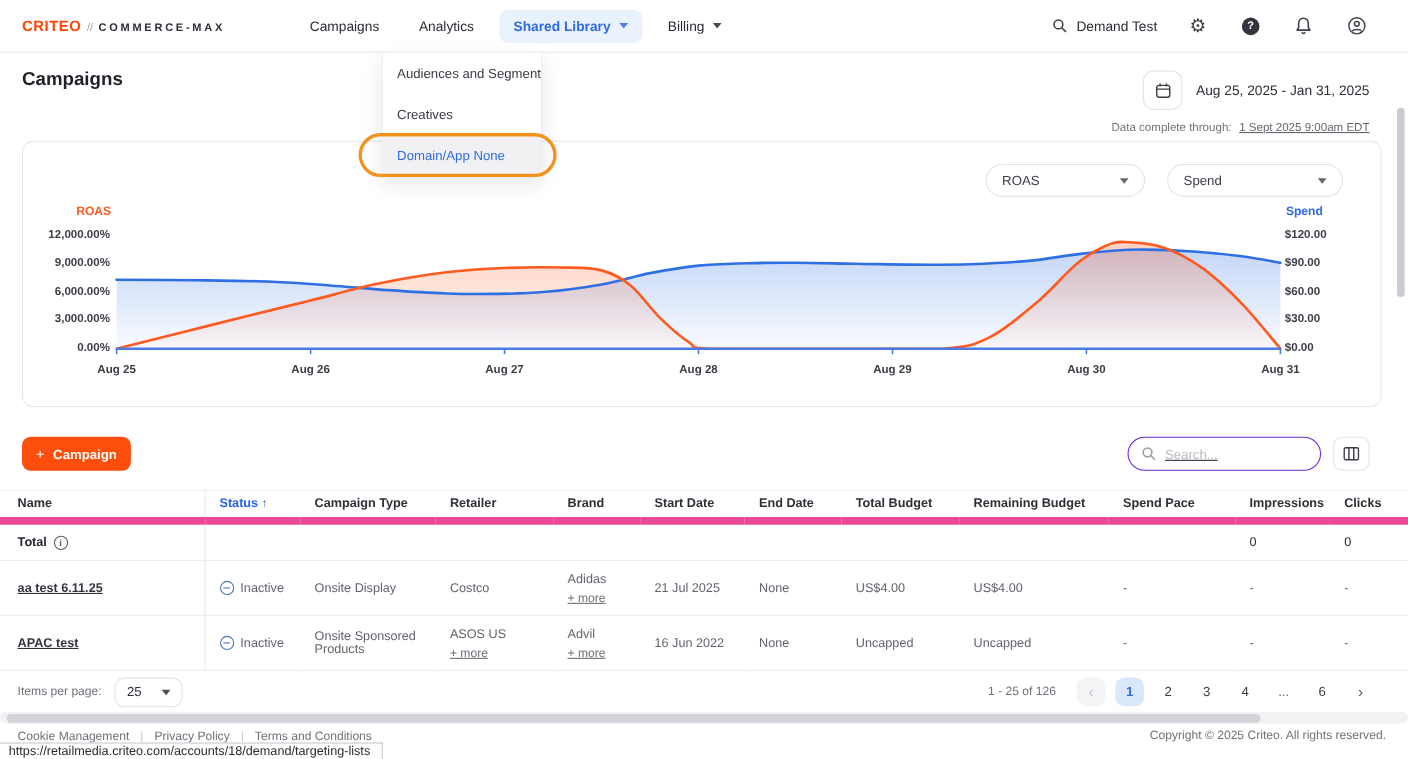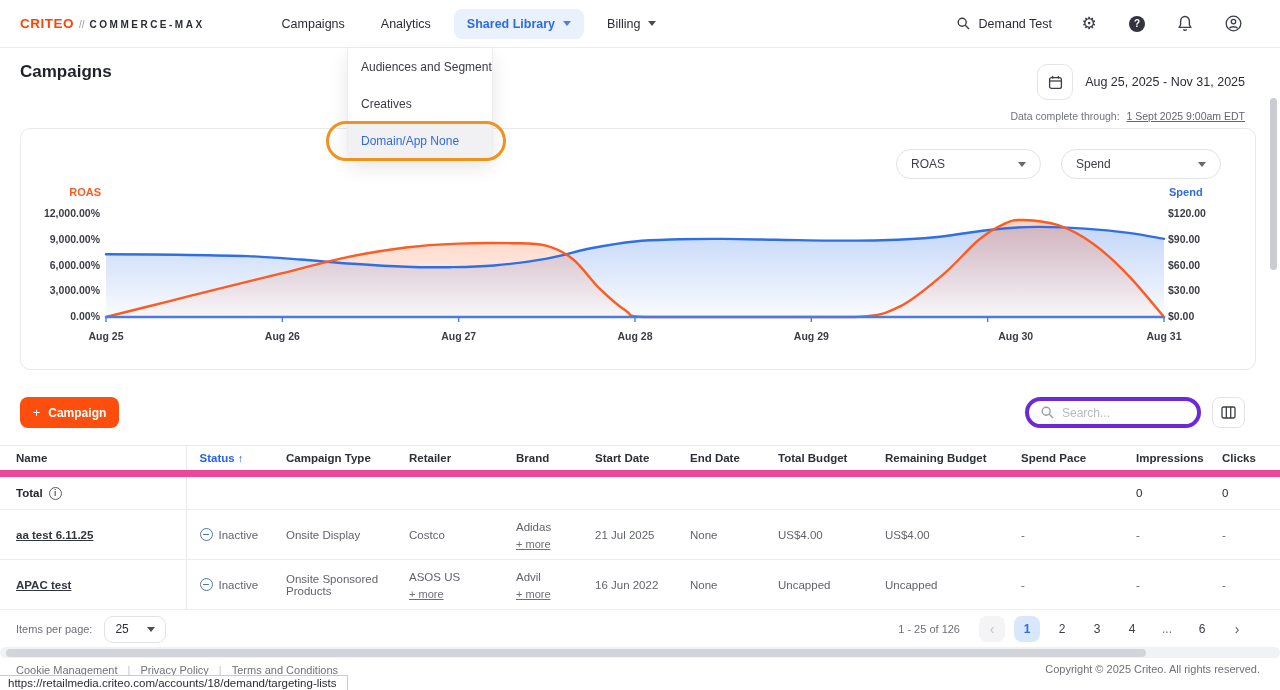--- a/index.html
+++ b/index.html
@@ -64,22 +64,22 @@
 
   
   .campaign-btn { position:absolute; left:20px; top:397px; width:99px; height:31px; border:none;
                   background:#fd4e0d; color:#fff; font-size:12px; font-weight:700; border-radius:8px;
                   display:flex; align-items:center; justify-content:center; gap:8px; cursor:pointer;
                   font-family:"Liberation Sans",sans-serif; }
   .campaign-btn .plus { font-size:13px; font-weight:400; }
   .filter-select { position:absolute; left:862px; top:397px; width:146px; height:31px; border:1px solid #e2e3e7;
                    border-radius:16px; background:#fff; display:flex; align-items:center; justify-content:space-between;
                    padding:0 14px; font-size:12px; color:#3c3e46; cursor:pointer; }
-  .search-box { position:absolute; left:1025px; top:397px; width:176px; height:31px; border:4px solid #6d28d9;
-                border-radius:16px; background:#fff; display:flex; align-items:center; gap:8px; padding:0 12px; }
+  .search-box { position:absolute; left:1025px; top:397px; width:176px; height:31px; border:1px solid #6d28d9;
+                border-radius:16px; background:#fff; display:flex; align-items:center; gap:8px; padding:0 12px;text-decoration:underline; }
   .search-box input { border:none; outline:none; width:120px; font-size:12px; color:#3c3e46;
                       font-family:"Liberation Sans",sans-serif; }
   .search-box input::placeholder { color:#b9bac1; }
   .columns-btn { position:absolute; left:1212px; top:397px; width:33px; height:31px; border:1px solid #e2e3e7;
                  border-radius:8px; background:#fff; display:flex; align-items:center; justify-content:center; cursor:pointer; }
 
   
   .table-wrap { position:absolute; left:0; top:445px; width:1280px; overflow:hidden; }
   table { border-collapse:collapse; table-layout:fixed; width:1290px; }
   th, td { text-align:left; vertical-align:middle; padding:0 0 0 13px; font-size:11.5px; }
@@ -200,21 +200,21 @@
   <div class="page-title">Campaigns</div>
   <div class="date-picker">
     <div class="date-btn">
       <svg width="15" height="15" viewBox="0 0 15 15">
           <rect x="1.6" y="2.6" width="11.8" height="10.8" rx="2" fill="none" stroke="#3c3e46" stroke-width="1.3"></rect>
           <line x1="1.6" y1="6" x2="13.4" y2="6" stroke="#3c3e46" stroke-width="1.3"></line>
           <line x1="4.6" y1="1" x2="4.6" y2="3.6" stroke="#3c3e46" stroke-width="1.3"></line>
           <line x1="10.4" y1="1" x2="10.4" y2="3.6" stroke="#3c3e46" stroke-width="1.3"></line>
         </svg>
     </div>
-    <span class="date-range">Aug 25, 2025 - Nov 31, 2025</span>
+    <span class="date-range">Aug 25, 2025 - Jan 31, 2025</span>
   </div>
   <div class="data-complete">
     <span>Data complete through:</span>
     <u>1 Sept 2025 9:00am EDT</u>
   </div>
 
   <div class="chart-card">
     <svg class="chart-svg" width="1236" height="242">
       <defs>
         <linearGradient id="gradB" x1="0" y1="0" x2="0" y2="1">
@@ -256,21 +256,21 @@
         <div class="ytick" style="top: 129.5px;">$60.00</div>
         <div class="ytick" style="top: 155.25px;">$30.00</div>
         <div class="ytick" style="top: 181px;">$0.00</div>
       </div>
     <div class="x-axis-labels">
         <div class="xtick" style="left: 85px;">Aug 25</div>
         <div class="xtick" style="left: 261.333px;">Aug 26</div>
         <div class="xtick" style="left: 437.667px;">Aug 27</div>
         <div class="xtick" style="left: 614px;">Aug 28</div>
         <div class="xtick" style="left: 790.333px;">Aug 29</div>
-        <div class="xtick" style="left: 966.667px; margin-left: 28px;">Aug 30</div>
+        <div class="xtick" style="left: 966.667px;">Aug 30</div>
         <div class="xtick" style="left: 1143px;">Aug 31</div>
       </div>
     <div class="metric-select" style="left:875px; width:145px;">
       <span>ROAS</span>
       <i class="caret"></i>
     </div>
     <div class="metric-select" style="left:1040px; width:160px;">
       <span>Spend</span>
       <i class="caret"></i>
     </div>

